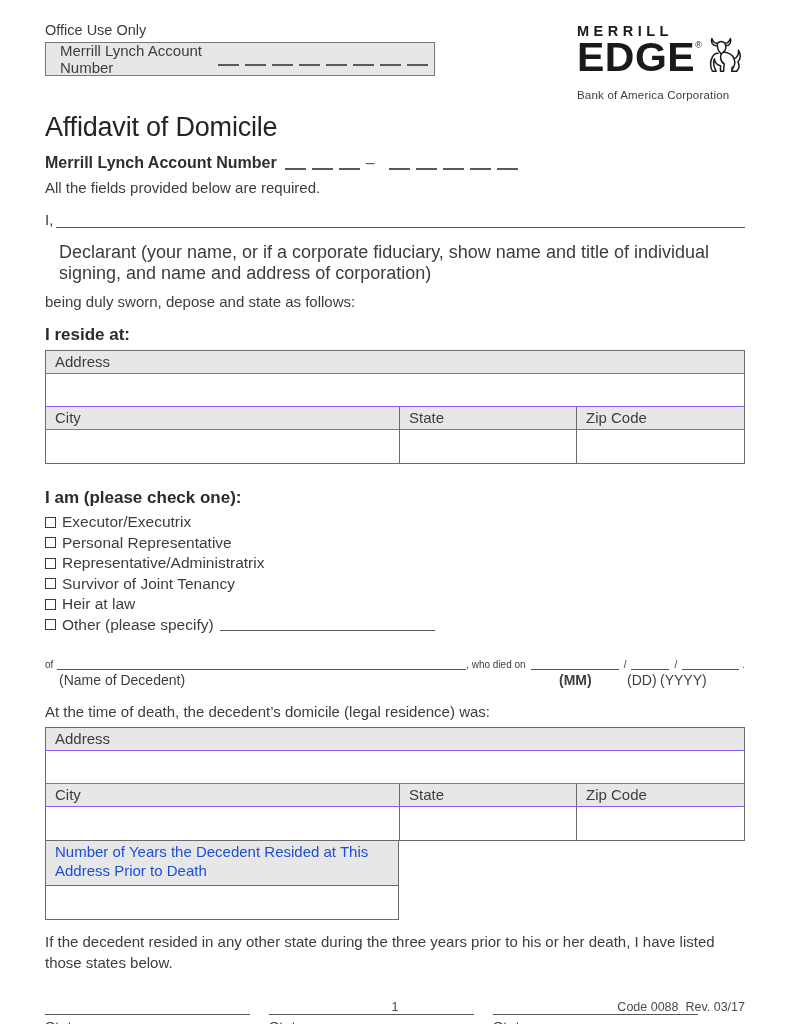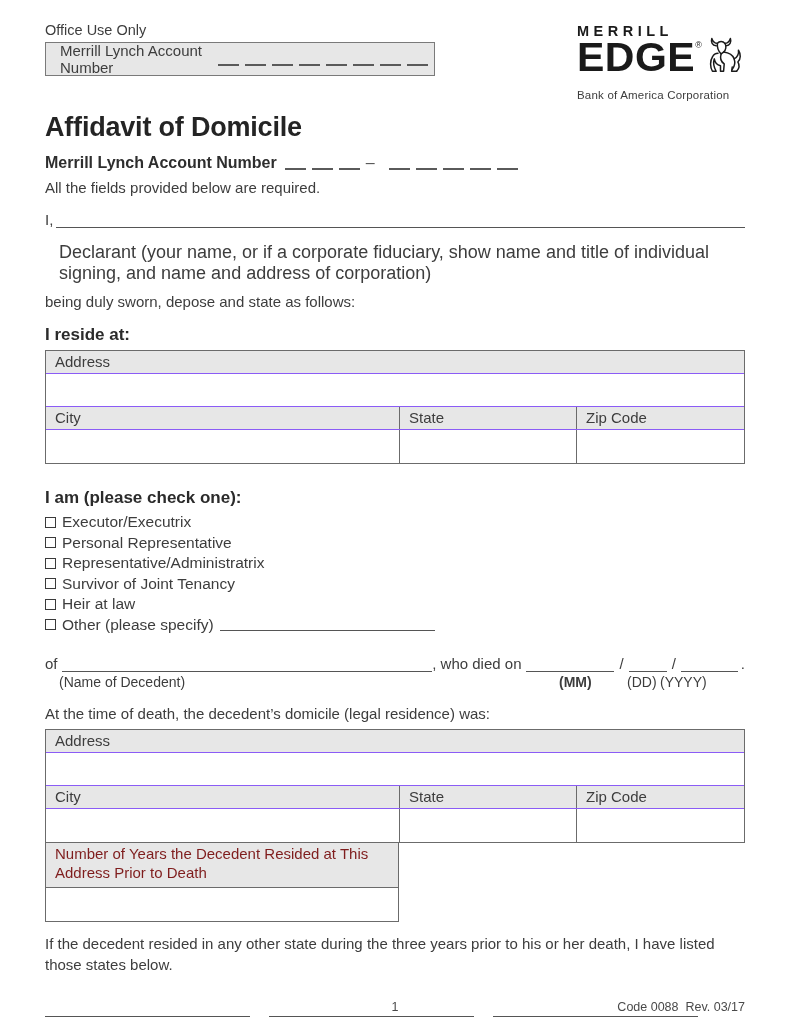--- a/index.html
+++ b/index.html
@@ -32,21 +32,21 @@
 
   .logo-block { width: 168px; margin-top: 2px; }
   .logo-main { display: flex; align-items: flex-start; }
   .logo-text { display: flex; flex-direction: column; align-items: flex-start; }
   .logo-merrill { font-size: 14.5px; font-weight: bold; letter-spacing: 4.5px; color: #1a1a1a; line-height: 1; }
   .logo-edge { font-size: 41px; font-weight: bold; letter-spacing: 0.5px; color: #1a1a1a; line-height: 0.92; position: relative; }
   .logo-reg { font-size: 9px; font-weight: normal; vertical-align: top; position: relative; top: 2px; }
   .logo-bull { margin-left: 3px; margin-top: 6px; }
   .logo-tagline { font-size: 11.5px; color: #3d3d3d; margin-top: 5px; letter-spacing: 0.2px; }
 
-  .page-title { font-size: 27px; font-weight: bold; color: #242424; margin-top: 11px; letter-spacing: -0.2px; }
+  .page-title { font-size: 27px; font-weight: normal; color: #242424; margin-top: 11px; letter-spacing: -0.2px; }
 
   
   .account-line { display: flex; align-items: flex-end; margin-top: 11px; font-size: 16px; font-weight: bold; color: #2e2e2e; }
   .account-line .blank-strip { display: inline-flex; margin-left: 8px; margin-bottom: 2px; }
   .account-line .dash { font-weight: normal; margin: 0 6px 0 0; color: #555; }
   .required-note { font-size: 15px; margin-top: 7px; }
 
   
   .declarant-row { display: flex; align-items: flex-end; margin-top: 15px; font-size: 15px; }
   .line-fill { flex: 1; border-bottom: 1px solid #555; height: 15px; margin-left: 3px; }
@@ -57,31 +57,31 @@
   .sec-heading { font-size: 17px; font-weight: bold; color: #2b2b2b; }
 
   
   .tbl { border: 1px solid #6b6b6b; width: 700px; }
   .t-row { display: grid; grid-template-columns: 353px 177px 1fr; }
   .t-row > div + div { border-left: 1px solid #6b6b6b; }
   .t-bt { border-top: 1px solid #8b5cf6; }
   .cell-head { background: #e7e7e7; font-size: 15px; color: #3d3d3d; padding: 2px 9px 3px; }
   .cell-input { height: 33px; background: #fff; }
   .years-box { width: 354px; border: 1px solid #6b6b6b; border-top: none; }
-  .years-head { background: #e7e7e7; font-size: 15px; color: #7f1d1d; padding: 2px 9px 4px; line-height: 1.25; border-bottom: 1px solid #6b6b6b; }
+  .years-head { background: #e7e7e7; font-size: 15px; color: #1d4ed8; padding: 2px 9px 4px; line-height: 1.25; border-bottom: 1px solid #6b6b6b; }
   .years-input { height: 33px; background: #fff; }
 
   
   .cb-list { margin-top: 4px; }
   .cb-row { display: flex; align-items: center; font-size: 15.5px; height: 20.5px; }
   .cb-box { width: 11px; height: 11px; border: 1.6px solid #3a3a3a; margin-right: 6px; flex: 0 0 auto; }
   .cb-blank { display: inline-block; width: 215px; border-bottom: 1px solid #555; height: 13px; margin-left: 6px; }
 
   
-  .of-row { display: flex; align-items: flex-end; margin-top: 20px; font-size: 15px; white-space: nowrap; }
+  .of-row { display: flex; align-items: flex-end; margin-top: 20px; font-size: 10px; white-space: nowrap; }
   .of-row .b-name { flex: 1; border-bottom: 1px solid #555; height: 15px; margin-left: 4px; }
   .of-row .b-mm { width: 88px; border-bottom: 1px solid #555; height: 15px; margin: 0 5px; }
   .of-row .b-dd { width: 38px; border-bottom: 1px solid #555; height: 15px; margin: 0 5px; }
   .of-row .b-yyyy { width: 57px; border-bottom: 1px solid #555; height: 15px; margin: 0 3px 0 5px; }
   .of-captions { position: relative; height: 19px; font-size: 14px; margin-top: 2px; }
   .of-captions span { position: absolute; top: 0; }
   .cap-name { left: 14px; }
   .cap-mm { left: 514px; font-weight: bold; }
   .cap-dd { left: 582px; text-align: center; }
   .cap-yyyy { left: 615px; }

